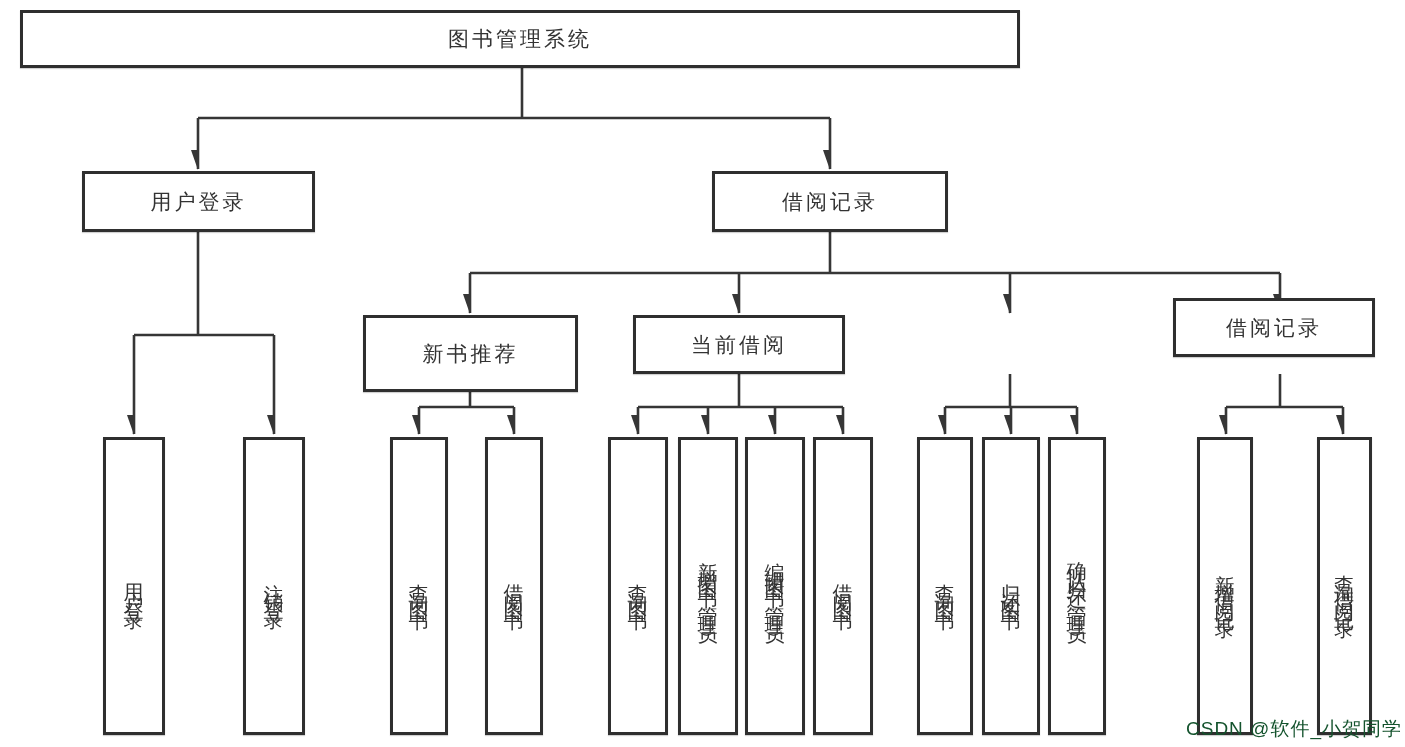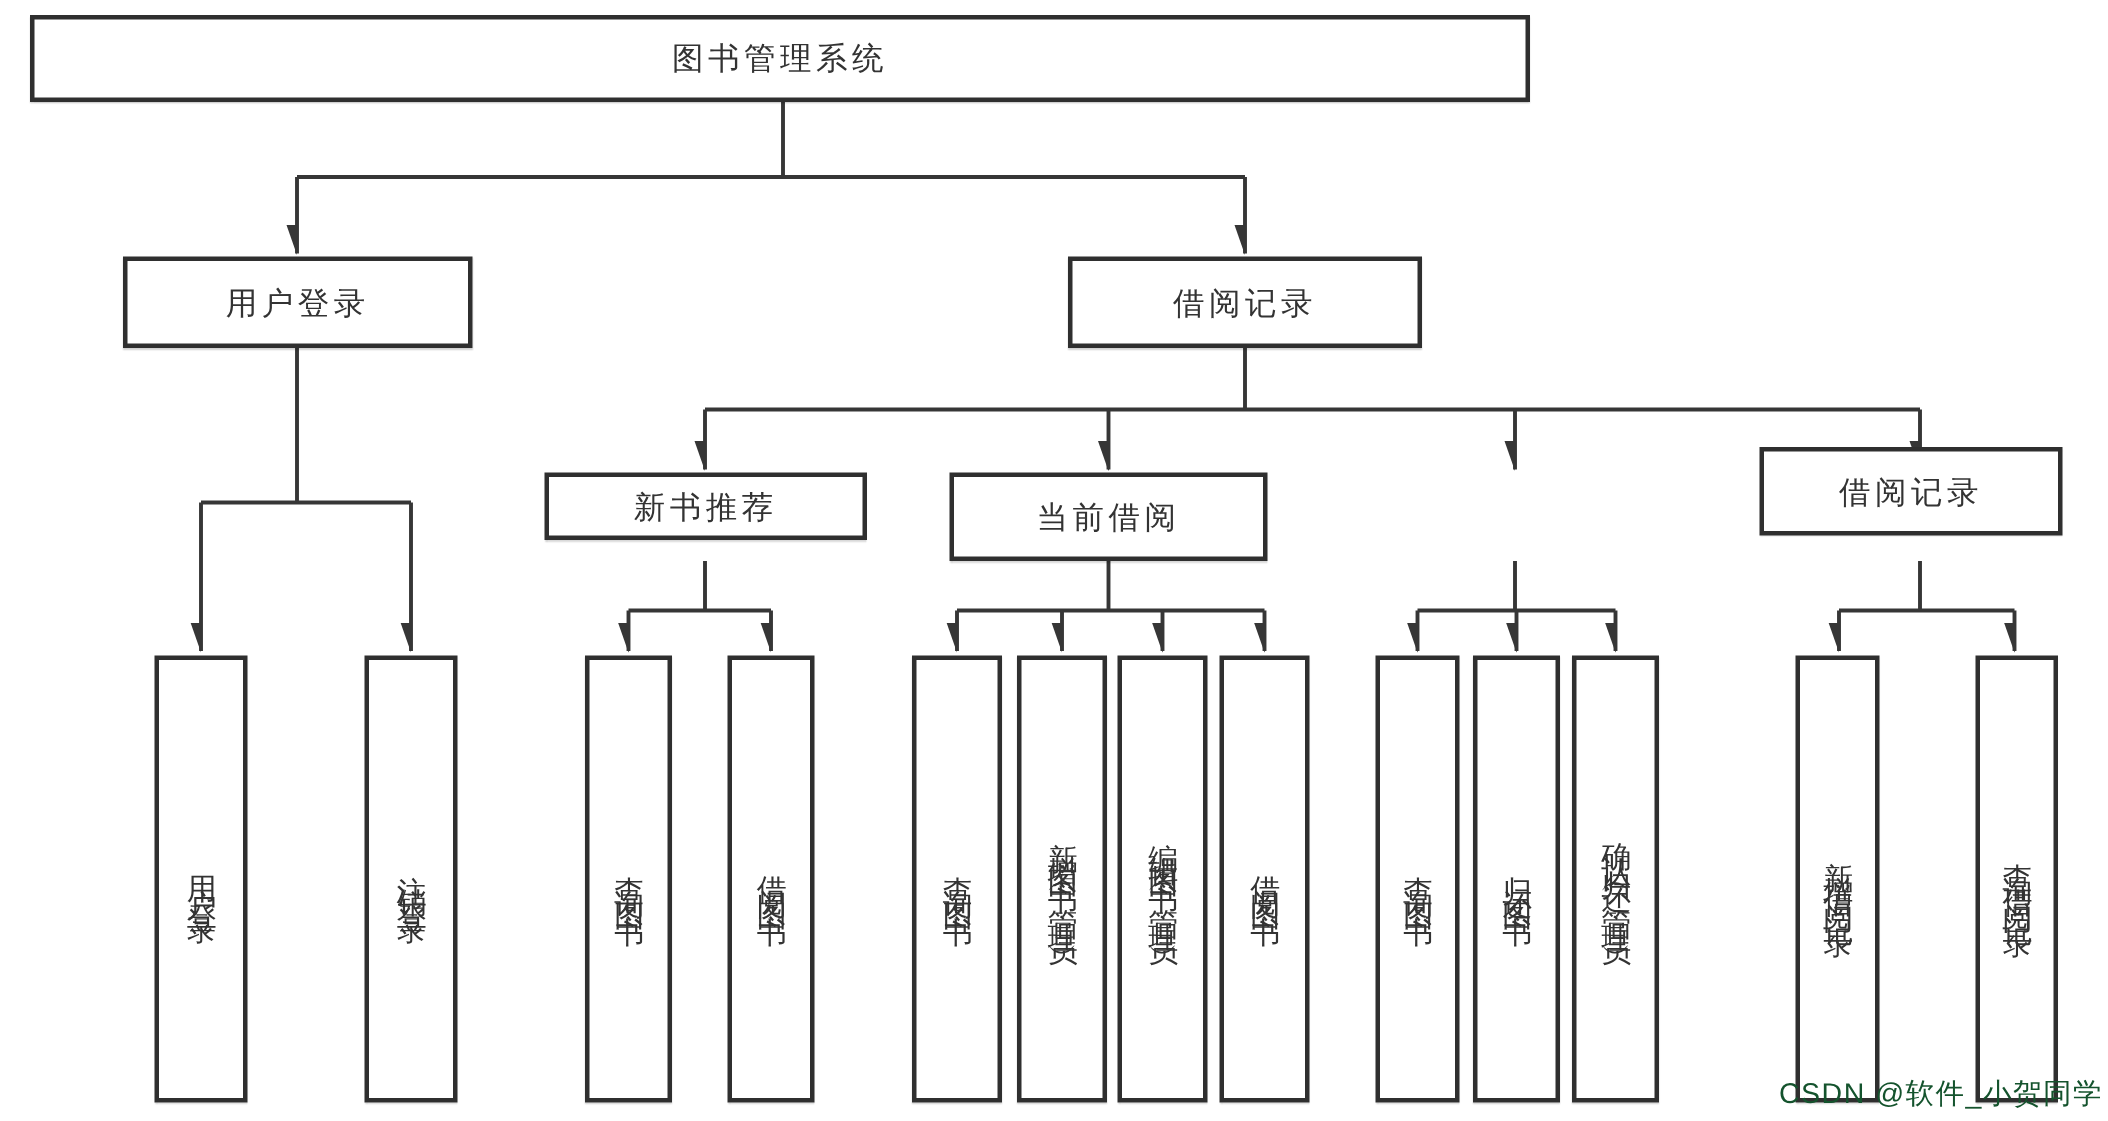--- a/index.html
+++ b/index.html
@@ -115,21 +115,21 @@
     <span class="lbl">图书管理系统</span>
   </div>
 
   <div class="node" style="left:82px;top:171px;width:233px;height:61px">
     <span class="lbl">用户登录</span>
   </div>
   <div class="node" style="left:712px;top:171px;width:236px;height:61px">
     <span class="lbl">借阅记录</span>
   </div>
 
-  <div class="node" style="left:363px;top:315px;width:215px;height:45px">
+  <div class="node" style="left:363px;top:315px;width:215px;height:77px">
     <span class="lbl">新书推荐</span>
   </div>
   <div class="node" style="left:633px;top:315px;width:212px;height:59px">
     <span class="lbl">当前借阅</span>
   </div>
   <div class="node" style="left:1173px;top:298px;width:202px;height:59px">
     <span class="lbl">借阅记录</span>
   </div>
 
   <div class="leaf" style="left:103px;top:437px;width:62px;height:298px">

